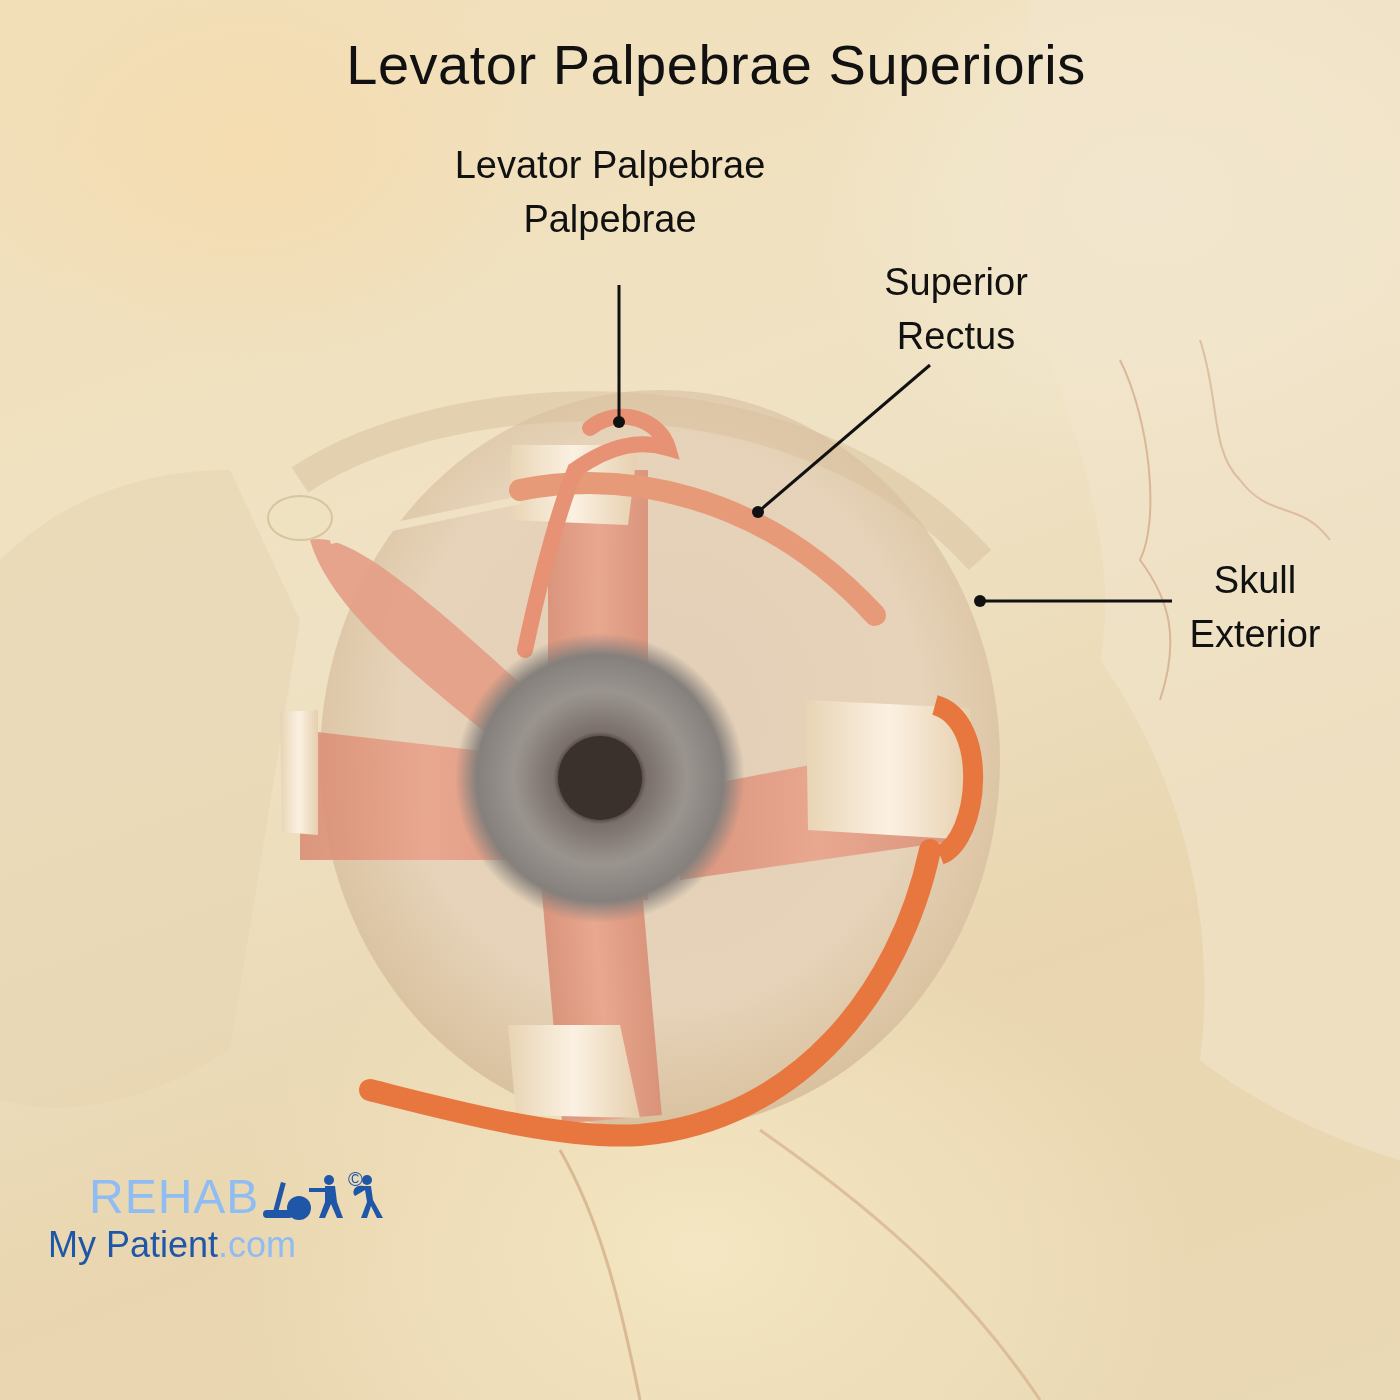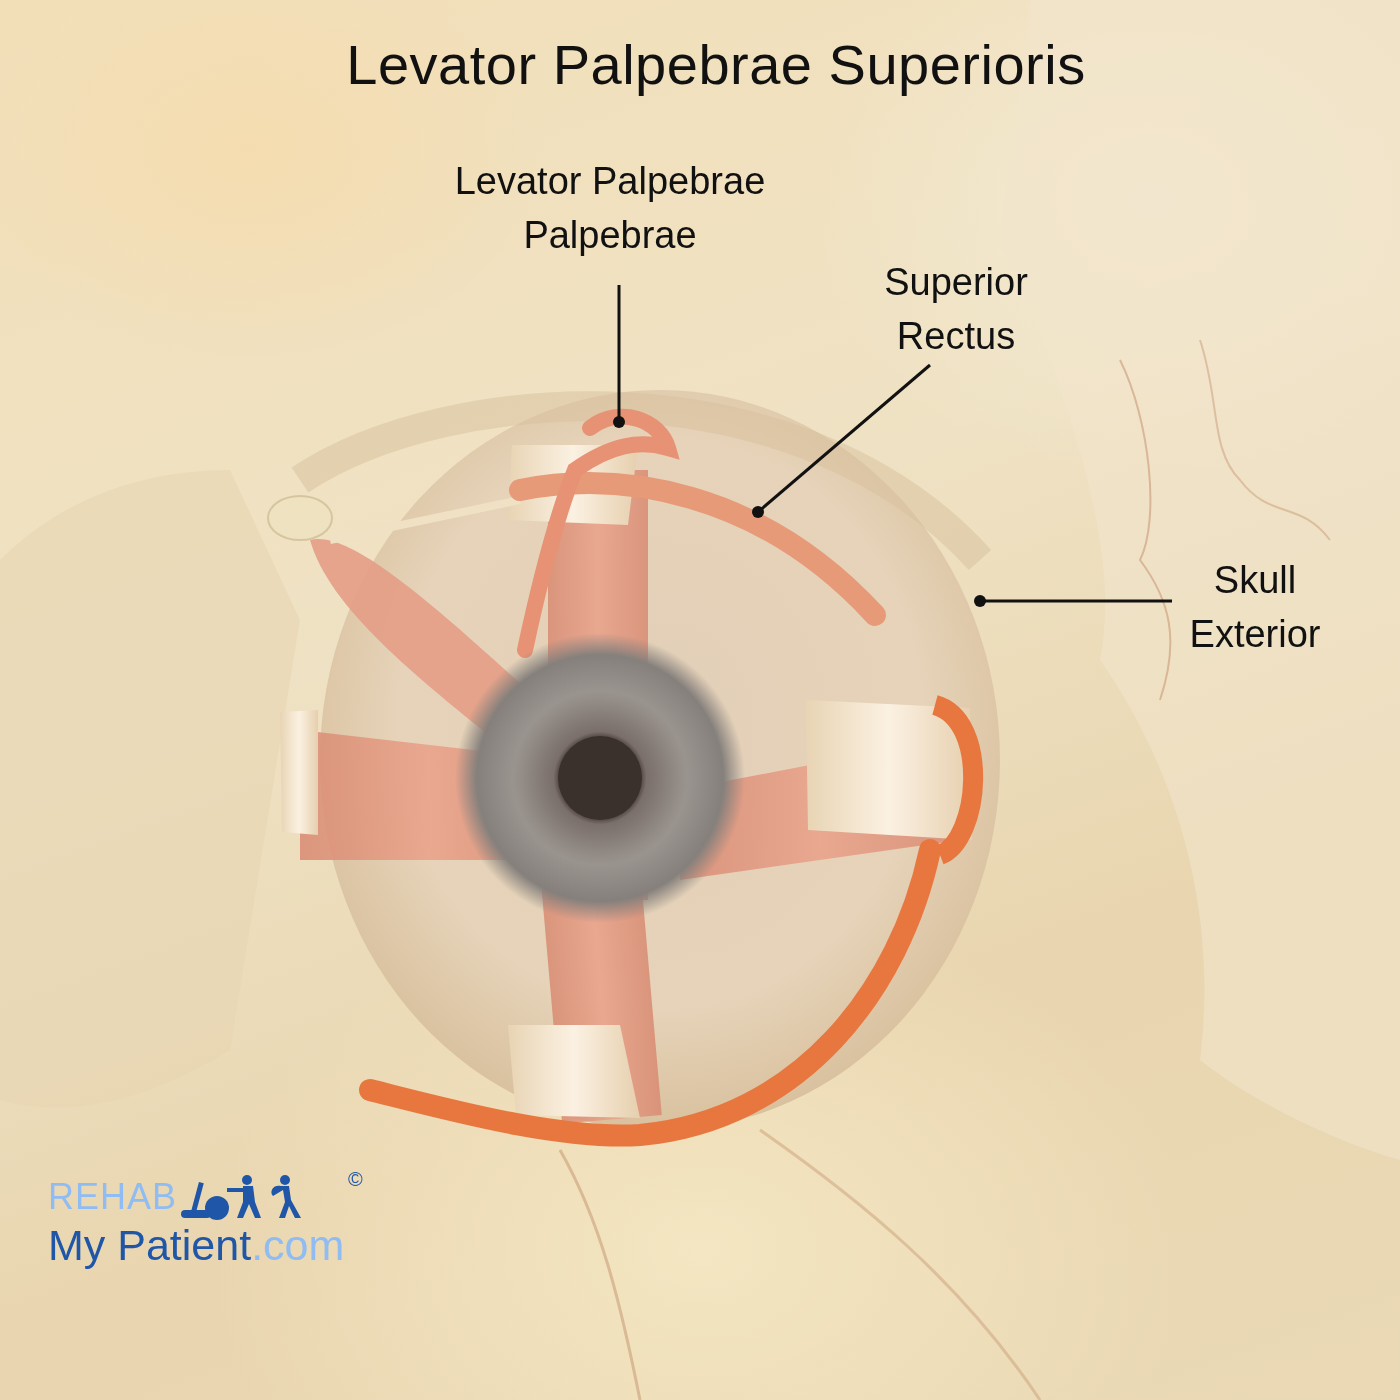--- a/index.html
+++ b/index.html
@@ -8,22 +8,22 @@
     background:
       radial-gradient(ellipse 420px 300px at 250px 150px, #f5dcb0 0%, rgba(245,220,176,0) 70%),
       radial-gradient(ellipse 500px 400px at 1150px 200px, #f3ead2 0%, rgba(243,234,210,0) 70%),
       radial-gradient(ellipse 700px 500px at 700px 1250px, #f4e6c2 0%, rgba(244,230,194,0) 70%),
       linear-gradient(160deg, #f2dfb8 0%, #efe2c4 40%, #e9d6b0 70%, #ead9b5 100%);
   }
   svg.art { position:absolute; left:0; top:0; }
   .title { position:absolute; left:16px; width:1400px; top:32px; text-align:center; font-size:56px; color:#111; letter-spacing:0.5px; }
   .label { position:absolute; font-size:38px; line-height:54px; color:#111; text-align:center; }
   .logo { position:absolute; left:48px; top:1172px; }
-  .logo .rehab { font-size:36px; color:#8fbcf2; letter-spacing:1px; font-weight:normal; line-height:50px; }
-  .logo .mp { font-size:43px; color:#2056a8; line-height:46px; }
+  .logo .rehab { font-size:48px; color:#8fbcf2; letter-spacing:1px; font-weight:normal; line-height:50px;margin-left:41px; }
+  .logo .mp { font-size:36px; color:#2056a8; line-height:46px; }
   .logo .com { color:#8fbcf2; }
   .logo .copy { position:absolute; left:300px; top:-4px; font-size:20px; color:#2056a8; }
 </style>
 </head>
 <body>
 
 <div class="stage">
 
   <svg class="art" width="1400" height="1400" viewBox="0 0 1400 1400">
     <defs>
@@ -89,21 +89,21 @@
     <line x1="619" y1="285" x2="619" y2="422" stroke="#111" stroke-width="3"></line>
     <circle cx="619" cy="422" r="6" fill="#111"></circle>
     <line x1="930" y1="365" x2="758" y2="512" stroke="#111" stroke-width="3"></line>
     <circle cx="758" cy="512" r="6" fill="#111"></circle>
     <line x1="980" y1="601" x2="1172" y2="601" stroke="#111" stroke-width="3"></line>
     <circle cx="980" cy="601" r="6" fill="#111"></circle>
   </svg>
 
   <div class="title">Levator Palpebrae Superioris</div>
 
-  <div class="label" style="left:420px; top:154px; width:380px;">
+  <div class="label" style="left:420px; top:138px; width:380px;">
     <div>Levator Palpebrae</div>
     <div>Palpebrae</div>
   </div>
 
   <div class="label" style="left:1170px; top:553px; width:170px;">
     <div>Skull</div>
     <div>Exterior</div>
   </div>
 
   <div class="label" style="left:856px; top:255px; width:200px;">

